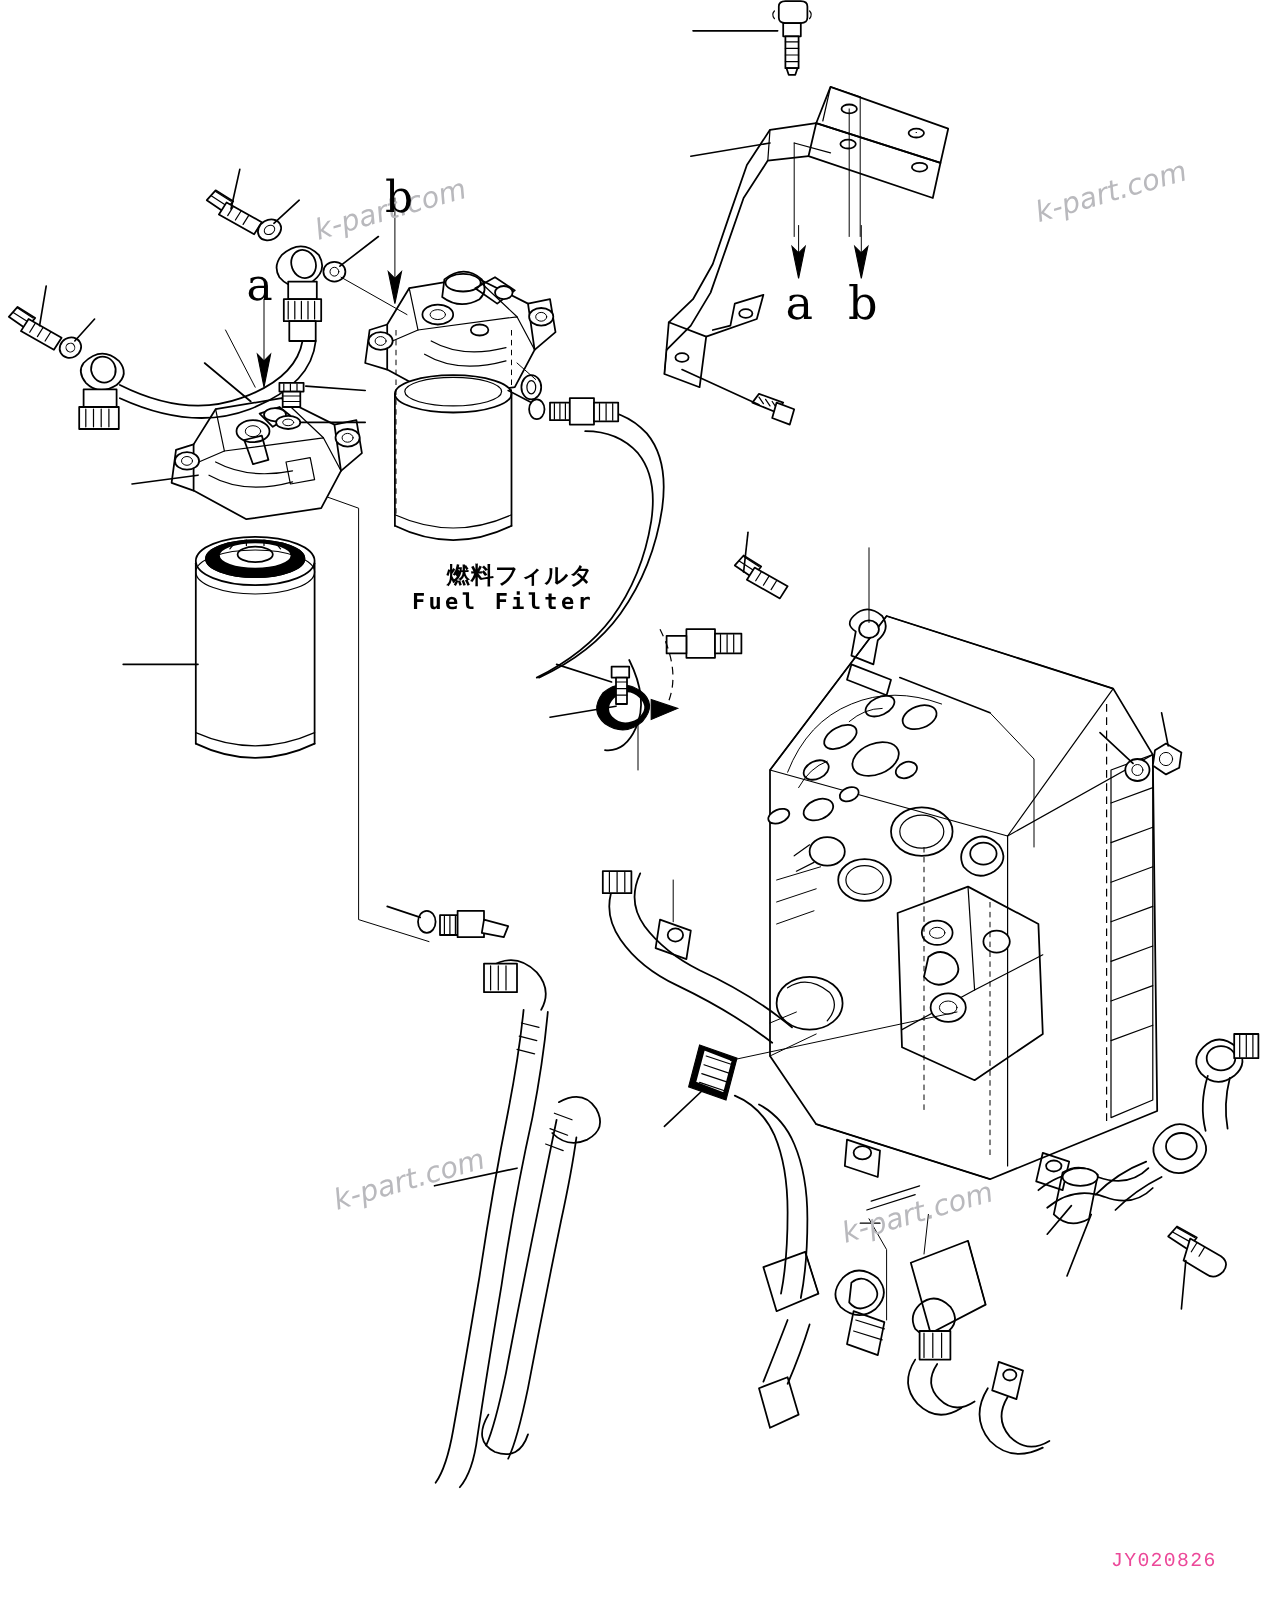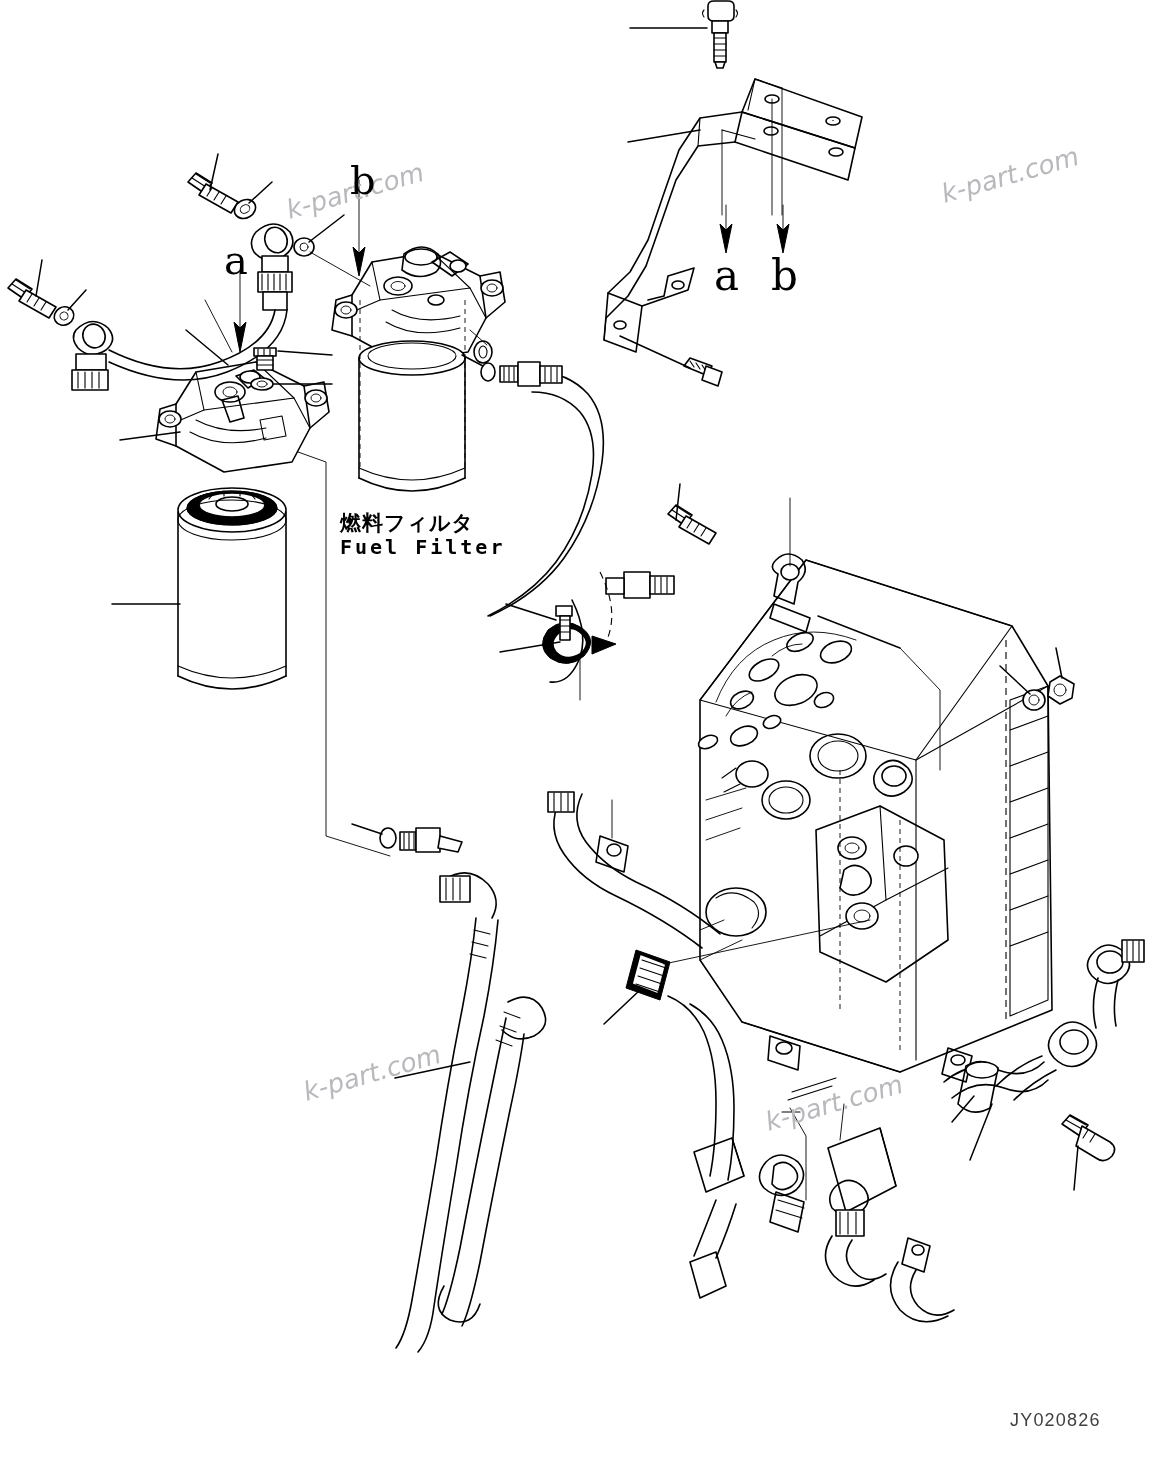--- a/index.html
+++ b/index.html
@@ -25,30 +25,30 @@
     color:#000;
     font-weight:400;
     line-height:1;
     white-space:nowrap;
   }
   .cap{
     position:absolute;
     color:#000;
     white-space:nowrap;
     line-height:1.12;
-    text-align:left;
+    text-align:right;
   }
   .cap .jp{font-family:"DejaVu Sans",sans-serif;font-size:21px;letter-spacing:1px;font-weight:700;}
   .cap .en{font-family:"DejaVu Sans Mono",monospace;font-size:20px;letter-spacing:3px;font-weight:700;}
   #partno{
     position:absolute;
-    font-family:Liberation Sans, sans-serif;
+    font-family:Liberation Mono, monospace;
     font-size:18px;
     letter-spacing:1.2px;
-    color:#404040;
+    color:#ec4899;
     white-space:nowrap;
   }
 </style>
 </head>
 <body>
 
 <div id="sheet">
 
   <svg id="art" width="1163" height="1462" viewBox="0 0 1163 1462" xmlns="http://www.w3.org/2000/svg">
     <defs>

